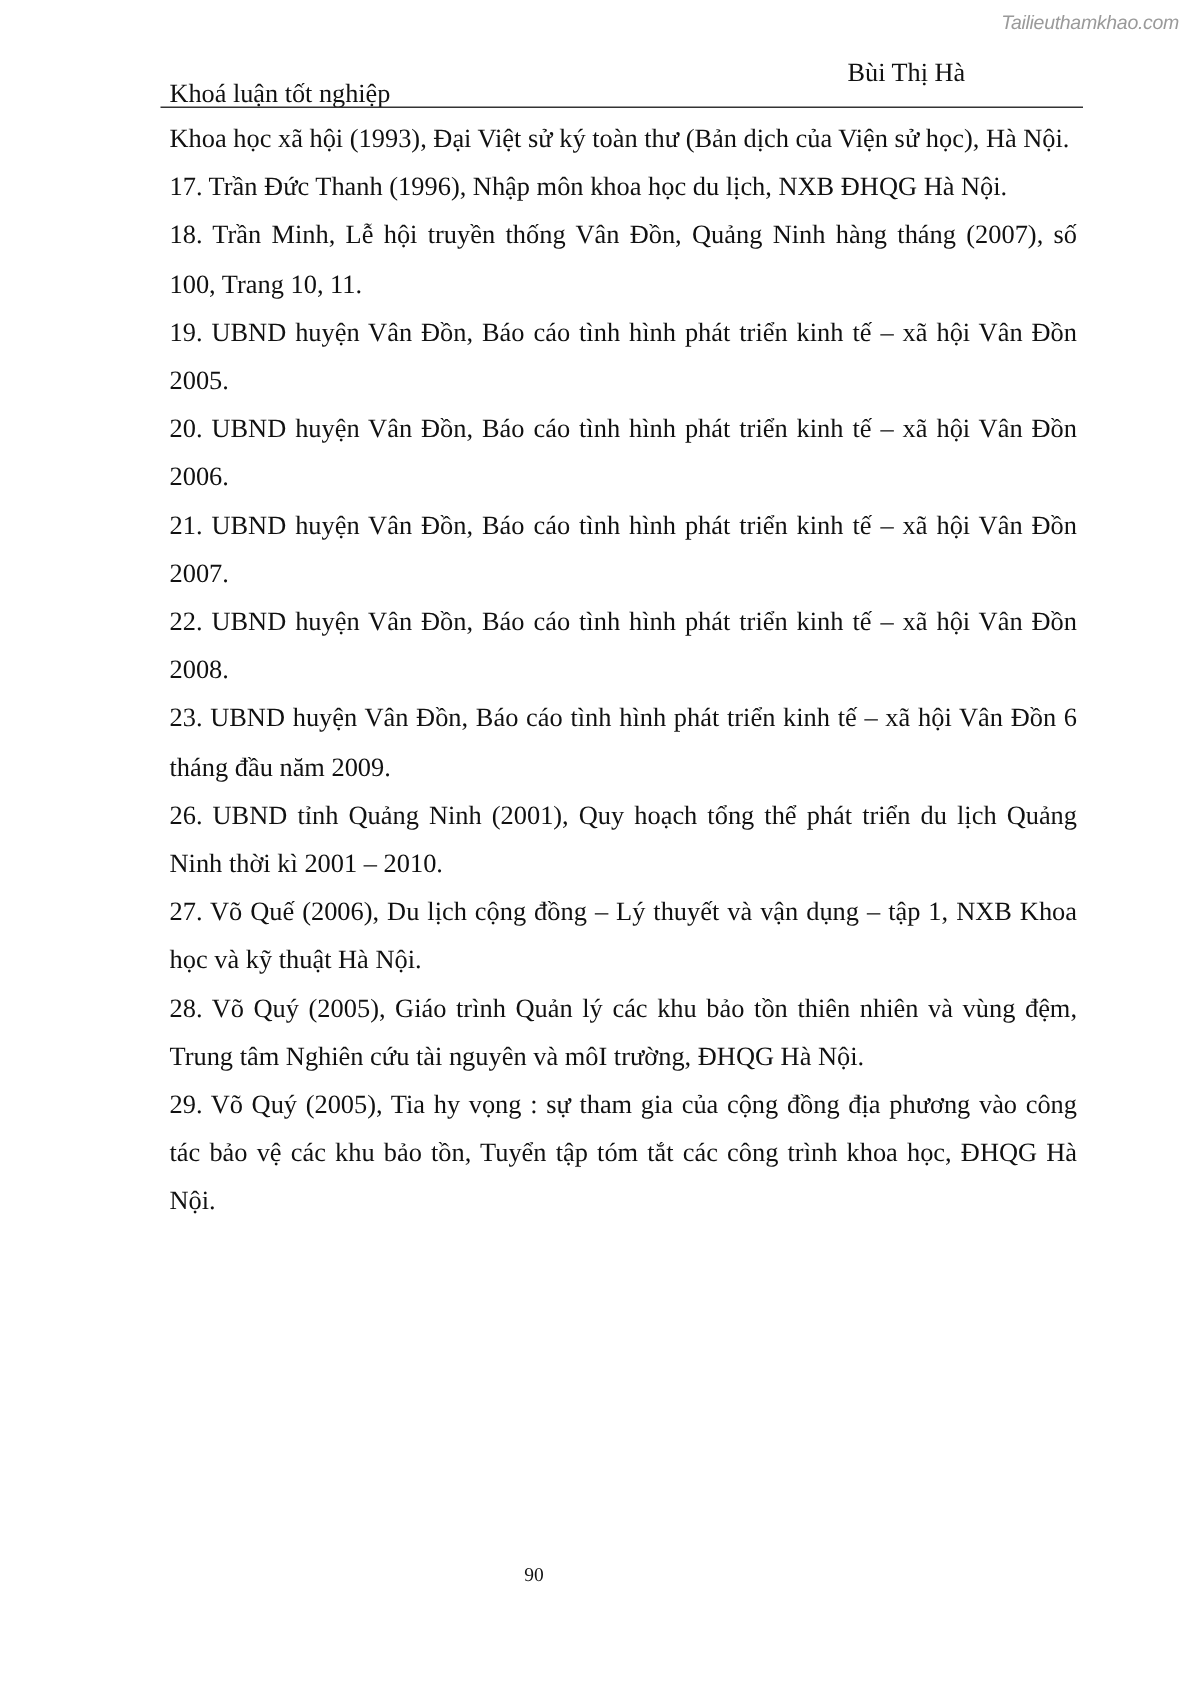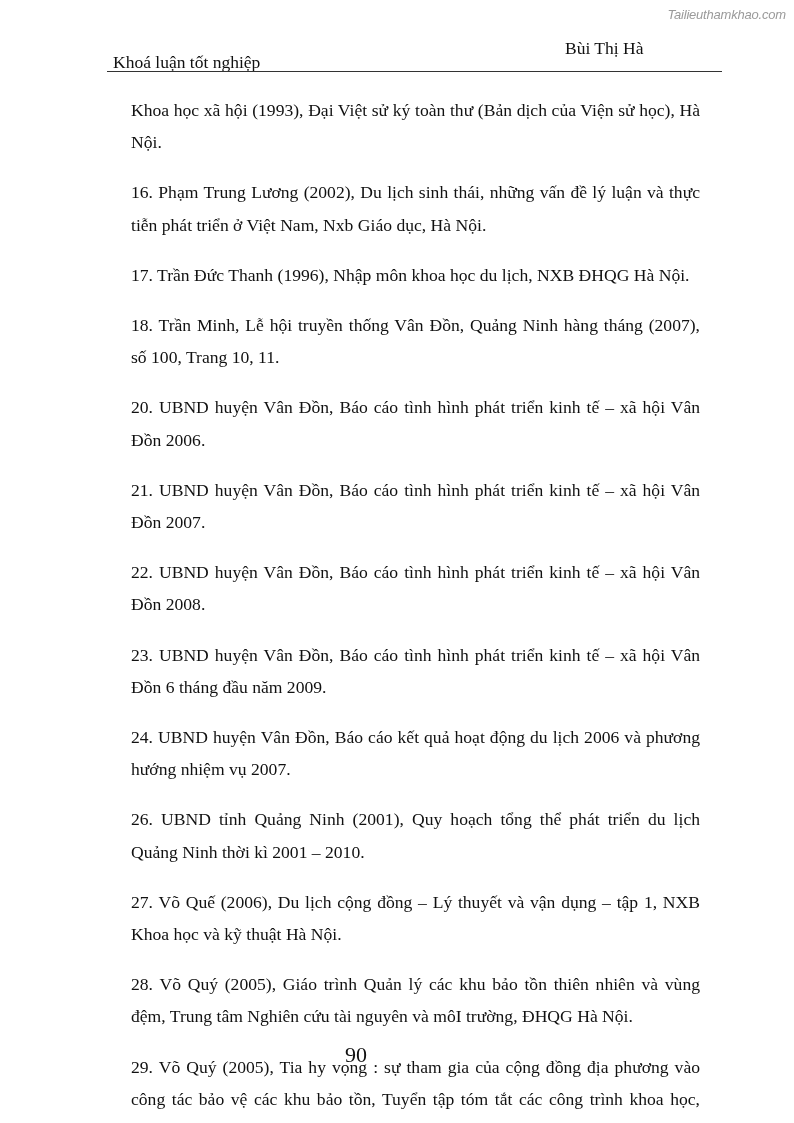--- a/index.html
+++ b/index.html
@@ -5,43 +5,42 @@
   html, body { margin: 0; padding: 0; background: #ffffff; }
   body { width: 794px; height: 1123px; position: relative; overflow: hidden;
          font-family: "Liberation Serif", "DejaVu Serif", serif; color: #111; }
   .watermark { position: absolute; top: 7px; right: 8px; font-family: "Liberation Sans", "DejaVu Sans", sans-serif;
                font-size: 13px; color: #9a9a9a; letter-spacing: -0.2px; font-style: italic; }
   .header { position: absolute; top: 38px; left: 110px; width: 610px; height: 24px; font-size: 17.5px; }
   .header .left { position: absolute; left: 3px; top: 14px; text-align: center; }
   .header .right { position: absolute; left: 455px; top: 0; }
   .rule { position: absolute; top: 71px; left: 107px; width: 615px; height: 0; border-top: 1.3px solid #333; }
   .body { position: absolute; top: 76px; left: 113px; width: 605px; font-size: 17.6px; line-height: 32.2px; }
-  .body p { margin: 18px; text-align: justify; }
-  .pagenum { position: absolute; top: 1042px; left: 0; width: 702px; text-align: center; font-size: 22px; padding-left: 10px; box-sizing: border-box; }
+  .body p { margin: 0; text-align: justify; }
+  .pagenum { position: absolute; top: 1042px; left: 0; width: 702px; text-align: center; font-size: 13px; padding-left: 10px; box-sizing: border-box; }
 </style>
 </head>
 <body>
 
 <div class="watermark">Tailieuthamkhao.com</div>
 
 <div class="header">
   <span class="left">Khoá luận tốt nghiệp</span>
   <span class="right">Bùi Thị Hà</span>
 </div>
 <div class="rule"></div>
 
 <div class="body">
   <p>Khoa học xã hội (1993), Đại Việt sử ký toàn thư (Bản dịch của Viện sử học), Hà Nội.</p>
-  <p>16. Phạm Trung Lương (2002), Du lịch sinh thái, những vấn đề lý luận và thực tiễn phát triển ở Việt Nam, Nxb Giáo dục, Hà Nội.</p>
   <p>17. Trần Đức Thanh (1996), Nhập môn khoa học du lịch, NXB ĐHQG Hà Nội.</p>
   <p>18. Trần Minh, Lễ hội truyền thống Vân Đồn, Quảng Ninh hàng tháng (2007), số 100, Trang 10, 11.</p>
+  <p>19. UBND huyện Vân Đồn, Báo cáo tình hình phát triển kinh tế – xã hội Vân Đồn 2005.</p>
   <p>20. UBND huyện Vân Đồn, Báo cáo tình hình phát triển kinh tế – xã hội Vân Đồn 2006.</p>
   <p>21. UBND huyện Vân Đồn, Báo cáo tình hình phát triển kinh tế – xã hội Vân Đồn 2007.</p>
   <p>22. UBND huyện Vân Đồn, Báo cáo tình hình phát triển kinh tế – xã hội Vân Đồn 2008.</p>
   <p>23. UBND huyện Vân Đồn, Báo cáo tình hình phát triển kinh tế – xã hội Vân Đồn 6 tháng đầu năm 2009.</p>
-  <p>24. UBND huyện Vân Đồn, Báo cáo kết quả hoạt động du lịch 2006  và phương hướng nhiệm vụ 2007.</p>
   <p>26. UBND tỉnh Quảng Ninh (2001), Quy hoạch tổng thể phát triển du lịch Quảng Ninh thời kì 2001 – 2010.</p>
   <p>27. Võ Quế (2006), Du lịch cộng đồng – Lý thuyết và vận dụng – tập 1, NXB Khoa học và kỹ thuật Hà Nội.</p>
   <p>28. Võ Quý (2005), Giáo trình Quản lý các khu bảo tồn thiên nhiên và vùng đệm, Trung tâm Nghiên cứu tài nguyên  và môI trường, ĐHQG Hà Nội.</p>
   <p>29. Võ Quý (2005), Tia hy vọng : sự tham gia của cộng đồng địa phương vào công tác bảo vệ các khu bảo tồn, Tuyển tập tóm tắt các công trình khoa học, ĐHQG Hà Nội.</p>
 </div>
 
 <div class="pagenum">90</div>
 
 </body></html>

